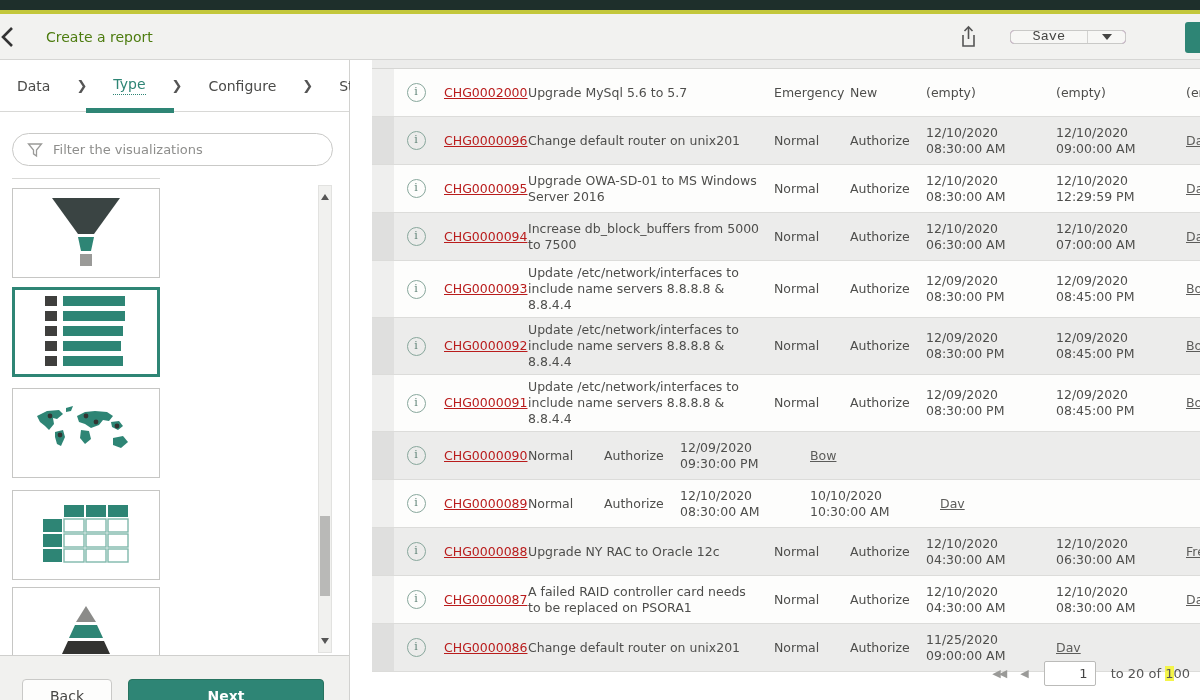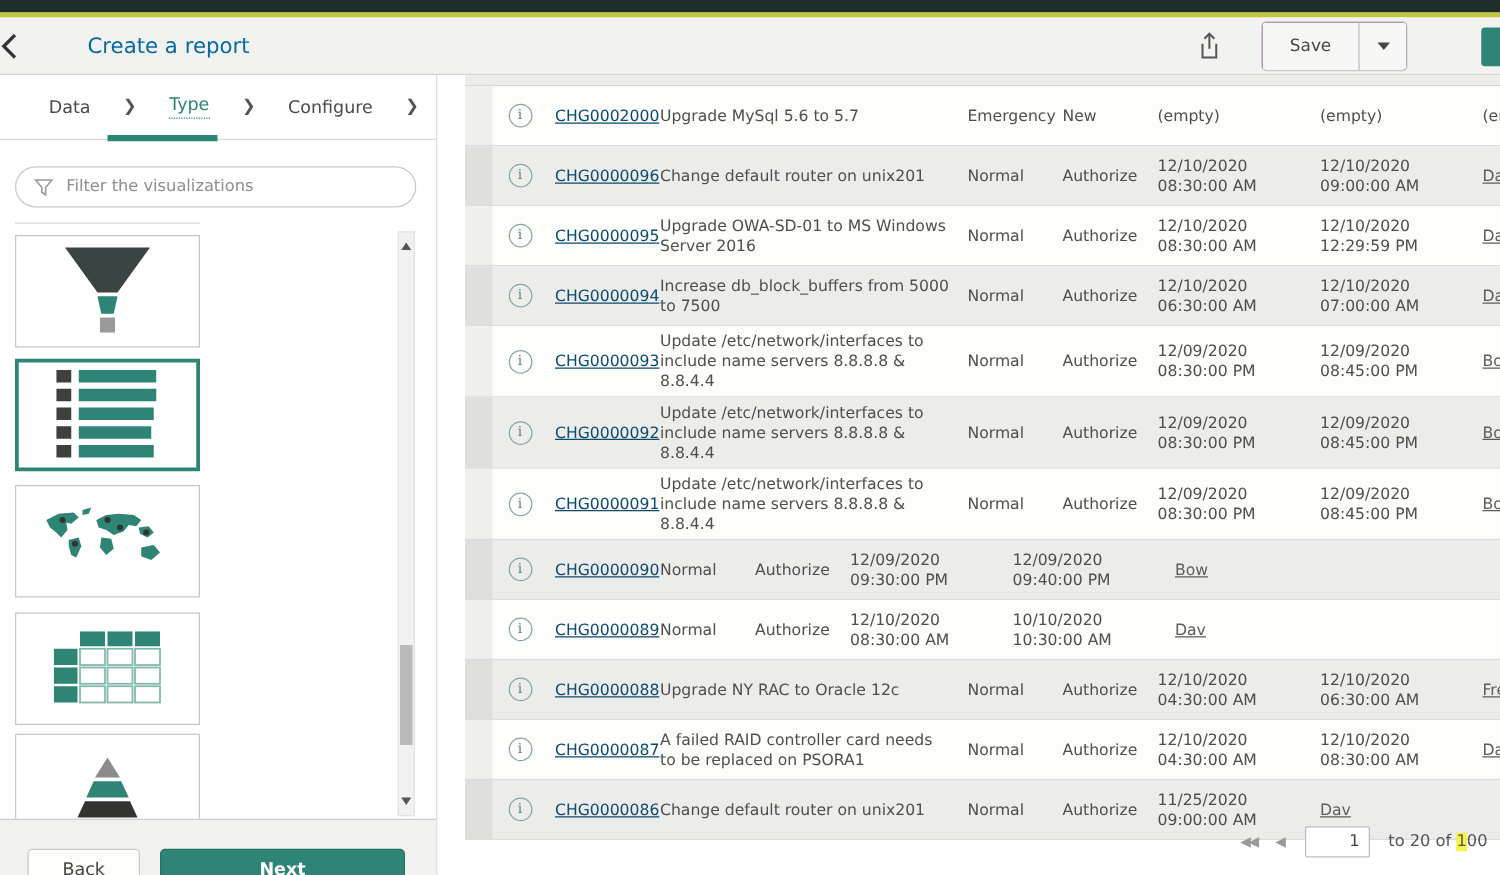--- a/index.html
+++ b/index.html
@@ -12,37 +12,37 @@
 
   
   .top-dark  { position:absolute; left:0; top:0; width:1200px; height:10px; background:#1e2f2b; }
   .top-yellow{ position:absolute; left:0; top:10px; width:1200px; height:4px; background:#c3c73b; }
   .hdr {
     position:absolute; left:0; top:14px; width:1200px; height:46px;
     background:#f2f2f0; border-bottom:1px solid #d6d6d4;
     display:flex; align-items:center;
   }
   .back-chевron,.back-chevron { width:40px; text-align:center; font-size:19px; color:#333; cursor:pointer; }
-  .hdr-title { font-size:17px; color:#0369a1; margin-left:30px; }
+  .hdr-title { font-size:14px; color:#4d7c0f; margin-left:6px; }
   .hdr-right { margin-left:auto; display:flex; align-items:center; gap:30px; padding-right:0; }
   .share-btn { width:22px; height:26px; display:flex; align-items:center; justify-content:center; }
-  .save-group { display:flex; height:40px; border:1px solid #c9c9c7; border-radius:4px; background:#701a75; overflow:hidden; }
+  .save-group { display:flex; height:14px; border:1px solid #c9c9c7; border-radius:4px; background:#701a75; overflow:hidden;font-family:Liberation Mono, monospace; }
   .save-main { padding:0 22px; font-size:13.5px; color:#454543; display:flex; align-items:center; background:#f7f7f5; }
   .save-caret { width:38px; display:flex; align-items:center; justify-content:center; border-left:1px solid #d3d3d1; background:#f7f7f5; }
   .caret-down { width:0; height:0; border-left:5px solid transparent; border-right:5px solid transparent; border-top:6px solid #454543; }
   .teal-frag { position:absolute; right:0; top:22px; width:15px; height:31px; background:#2e8575; border-radius:3px 0 0 3px; }
 
   
   .left-panel {
     position:absolute; left:0; top:60px; width:350px; height:640px;
     background:#ffffff; border-right:1px solid #d2d2d0;
   }
   .crumbs {
     height:52px; border-bottom:1px solid #d8d8d6; display:flex; align-items:center;
-    padding-left:39px; gap:26px; font-size:14px; color:#4a4a48; position:relative;
+    padding-left:17px; gap:26px; font-size:14px; color:#4a4a48; position:relative;
   }
   .crumb { cursor:pointer; }
   .crumb.active { color:#2e8575; border-bottom:1px dotted #2e8575; padding-bottom:2px; }
   .crumb-sep { color:#555; font-size:13px; }
   .active-bar { position:absolute; left:86px; bottom:-2px; width:88px; height:5px; background:#2e8575; }
 
   .filter-wrap { padding:21px 16px 0 12px; }
   .filter-box {
     display:flex; align-items:center; gap:10px; height:33px;
     border:1px solid #c9c9c7; border-radius:17px; padding:0 14px; background:#fff;
@@ -87,21 +87,21 @@
   .row:nth-child(odd)  { background:#fdfdfc; }
   .row:nth-child(even) { background:#ececeb; }
   .gutter { width:22px; align-self:stretch; background:rgba(0,0,0,0.055); }
   .cell { padding:4px 6px; line-height:1.28; }
   .icon-cell { width:44px; display:flex; justify-content:center; }
   .info-icon {
     width:19px; height:19px; border:1px solid #88a79c; border-radius:50%;
     display:flex; align-items:center; justify-content:center;
     font-family:"DejaVu Serif",serif; font-size:11px; color:#5f8377; cursor:pointer; background:transparent;
   }
-  .num  { width:84px; color:#0c4a6e; text-decoration:underline; cursor:pointer; }
+  .num  { width:84px; color:#b91c1c; text-decoration:underline; cursor:pointer; }
   .desc { width:246px; }
   .pri  { width:76px; }
   .state{ width:76px; }
   .date { width:130px; }
   .name { width:60px; color:#5c5c5a; text-decoration:underline; cursor:pointer; white-space:nowrap; }
   .name.plain { text-decoration:none; cursor:default; color:#4e4e4c; }
 
   .pager {
     position:absolute; right:10px; top:598px; height:30px;
     display:flex; align-items:center; gap:15px; font-size:13px; color:#555;
@@ -370,21 +370,20 @@
 
   <div class="row">
     <div class="gutter"></div>
     <div class="cell icon-cell">
             <span class="info-icon">i</span>
           </div>
     <span class="cell num">CHG0000090</span>
     <span class="cell pri">Normal</span>
     <span class="cell state">Authorize</span>
     <span class="cell date">12/09/2020 09:30:00 PM</span>
-    <span class="cell date">12/09/2020 09:40:00 PM</span>
     <span class="cell name">Bow</span>
   </div>
 
   <div class="row">
     <div class="gutter"></div>
     <div class="cell icon-cell">
             <span class="info-icon">i</span>
           </div>
     <span class="cell num">CHG0000089</span>
     <span class="cell pri">Normal</span>

